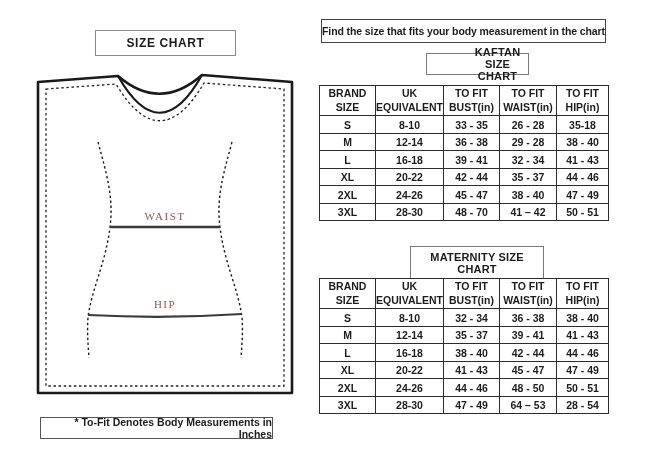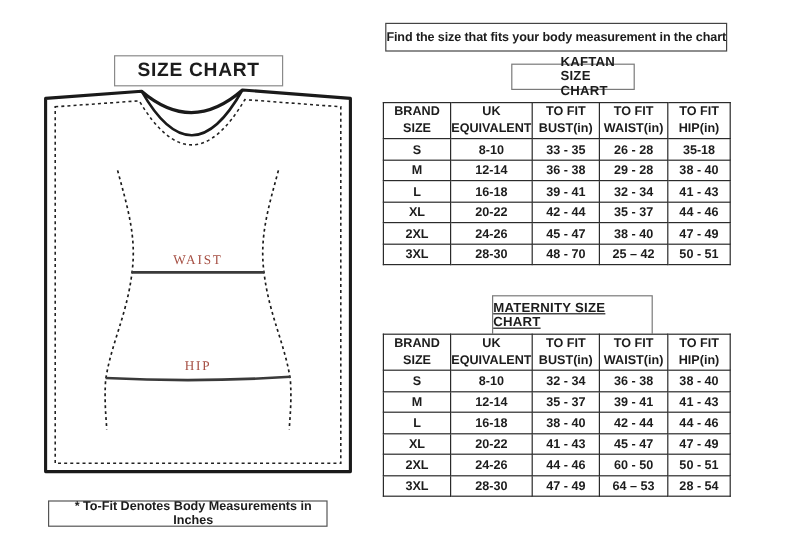--- a/index.html
+++ b/index.html
@@ -12,50 +12,49 @@
   }
   .abs { position: absolute; }
 
   .boxed {
     border: 1px solid #6e6e6e;
     display: flex;
     align-items: center;
     justify-content: center;
     font-weight: bold;
     background: #ffffff;
-    text-align: left;
+    text-align: center;
   }
 
   .size-chart-title {
     left: 95px; top: 30px; width: 141px; height: 26px;
-    font-size: 16px; letter-spacing: 0.6px;
+    font-size: 12px; letter-spacing: 0.6px;
     border-color: #8a8a8a;
-    margin-top: 16px;
   }
 
   .instruction-box {
     left: 321px; top: 19px; width: 285px; height: 24px;
     font-size: 10.5px; letter-spacing: -0.1px;
     border-color: #444444;
   }
 
   .table-title {
     font-size: 11px; letter-spacing: 0.2px;
     border-color: #7a7a7a;
   }
   .kaftan-title { left: 426px; top: 53px; width: 103px; height: 22px; padding-left: 40px; }
-  .maternity-title { left: 410px; top: 246px; width: 134px; height: 34px; text-decoration: underline; }
+  .maternity-title { left: 410px; top: 246px; width: 134px; height: 34px; }
 
   .footnote-box {
     left: 40px; top: 417px; width: 233px; height: 22px;
     font-size: 10.5px;
     border-color: #555555;
     justify-content: flex-start;
     padding-left: 9px;
-    text-align: center;
+    text-align: right;
   }
 
   table.size-table {
     position: absolute;
     left: 319px;
     width: 289px;
     border-collapse: collapse;
     table-layout: fixed;
     background: #ffffff;
   }
@@ -173,21 +172,21 @@
         <td>2XL</td>
         <td>24-26</td>
         <td>45 - 47</td>
         <td>38 - 40</td>
         <td>47 - 49</td>
       </tr>
       <tr>
         <td>3XL</td>
         <td>28-30</td>
         <td>48 - 70</td>
-        <td>25 – 42</td>
+        <td>41 – 42</td>
         <td>50 - 51</td>
       </tr>
     </tbody>
   </table>
 
 <div class="abs boxed table-title maternity-title">MATERNITY SIZE CHART</div>
 
 <table class="size-table maternity-table">
     <thead>
       <tr>
@@ -229,21 +228,21 @@
         <td>XL</td>
         <td>20-22</td>
         <td>41 - 43</td>
         <td>45 - 47</td>
         <td>47 - 49</td>
       </tr>
       <tr>
         <td>2XL</td>
         <td>24-26</td>
         <td>44 - 46</td>
-        <td>60 - 50</td>
+        <td>48 - 50</td>
         <td>50 - 51</td>
       </tr>
       <tr>
         <td>3XL</td>
         <td>28-30</td>
         <td>47 - 49</td>
         <td>64 – 53</td>
         <td>28 - 54</td>
       </tr>
     </tbody>

